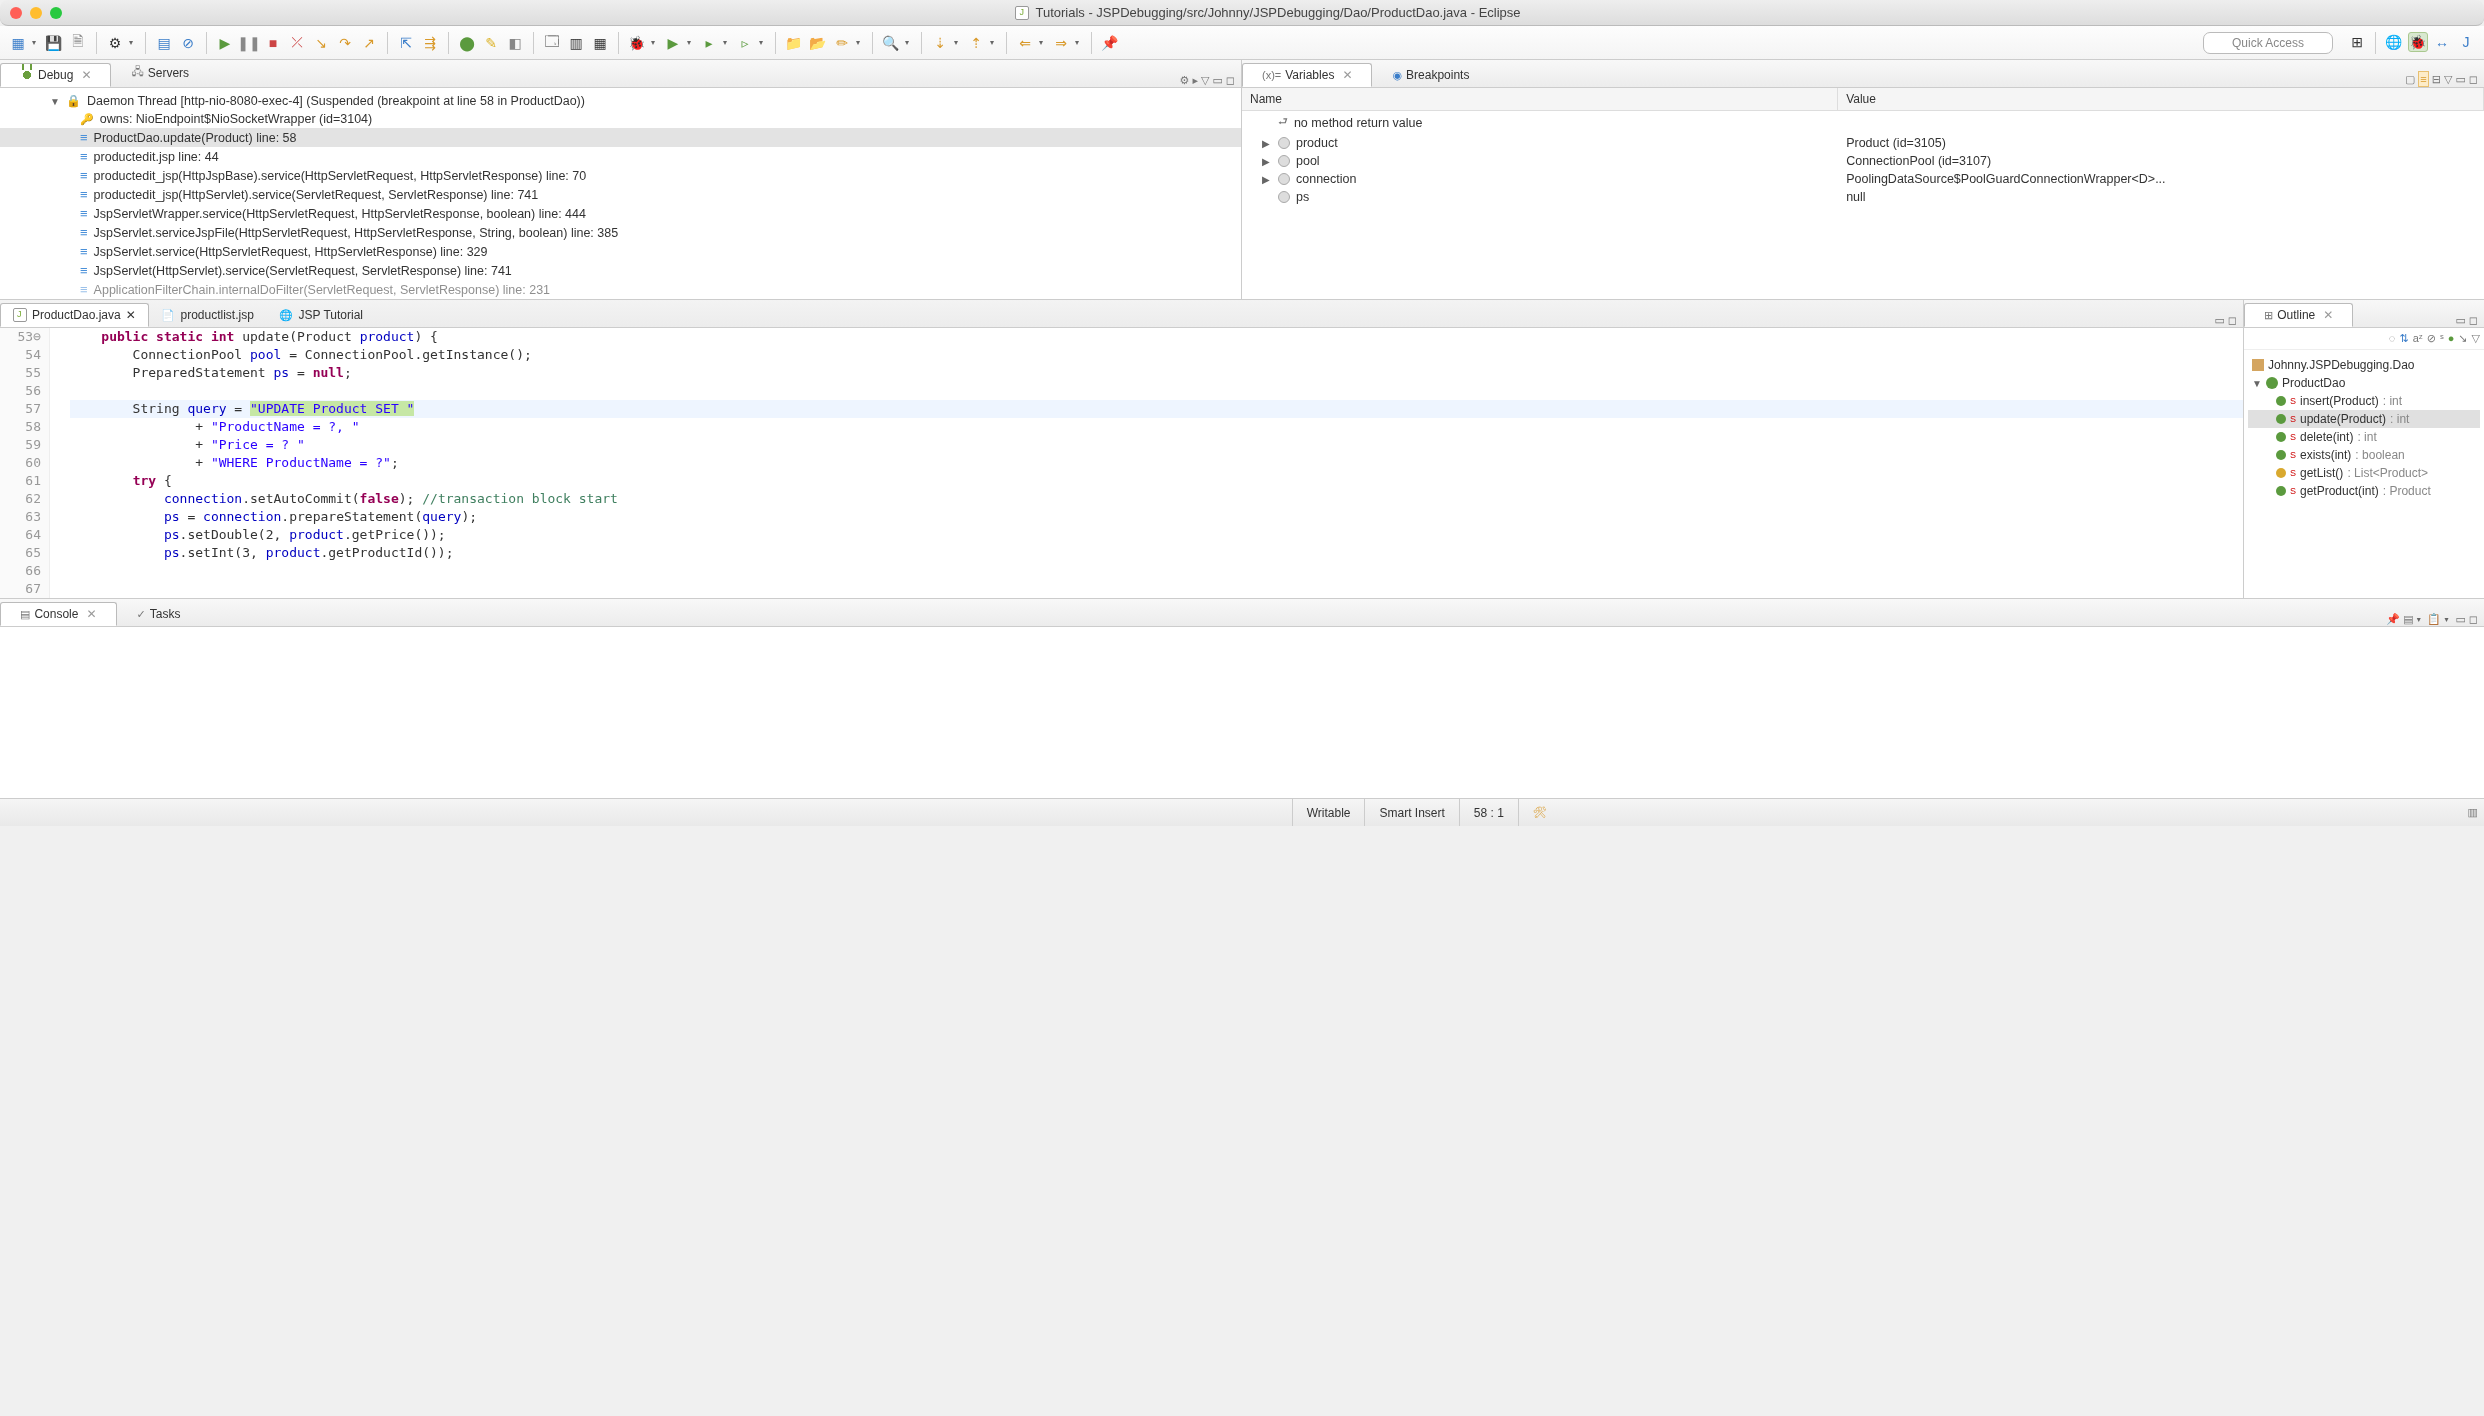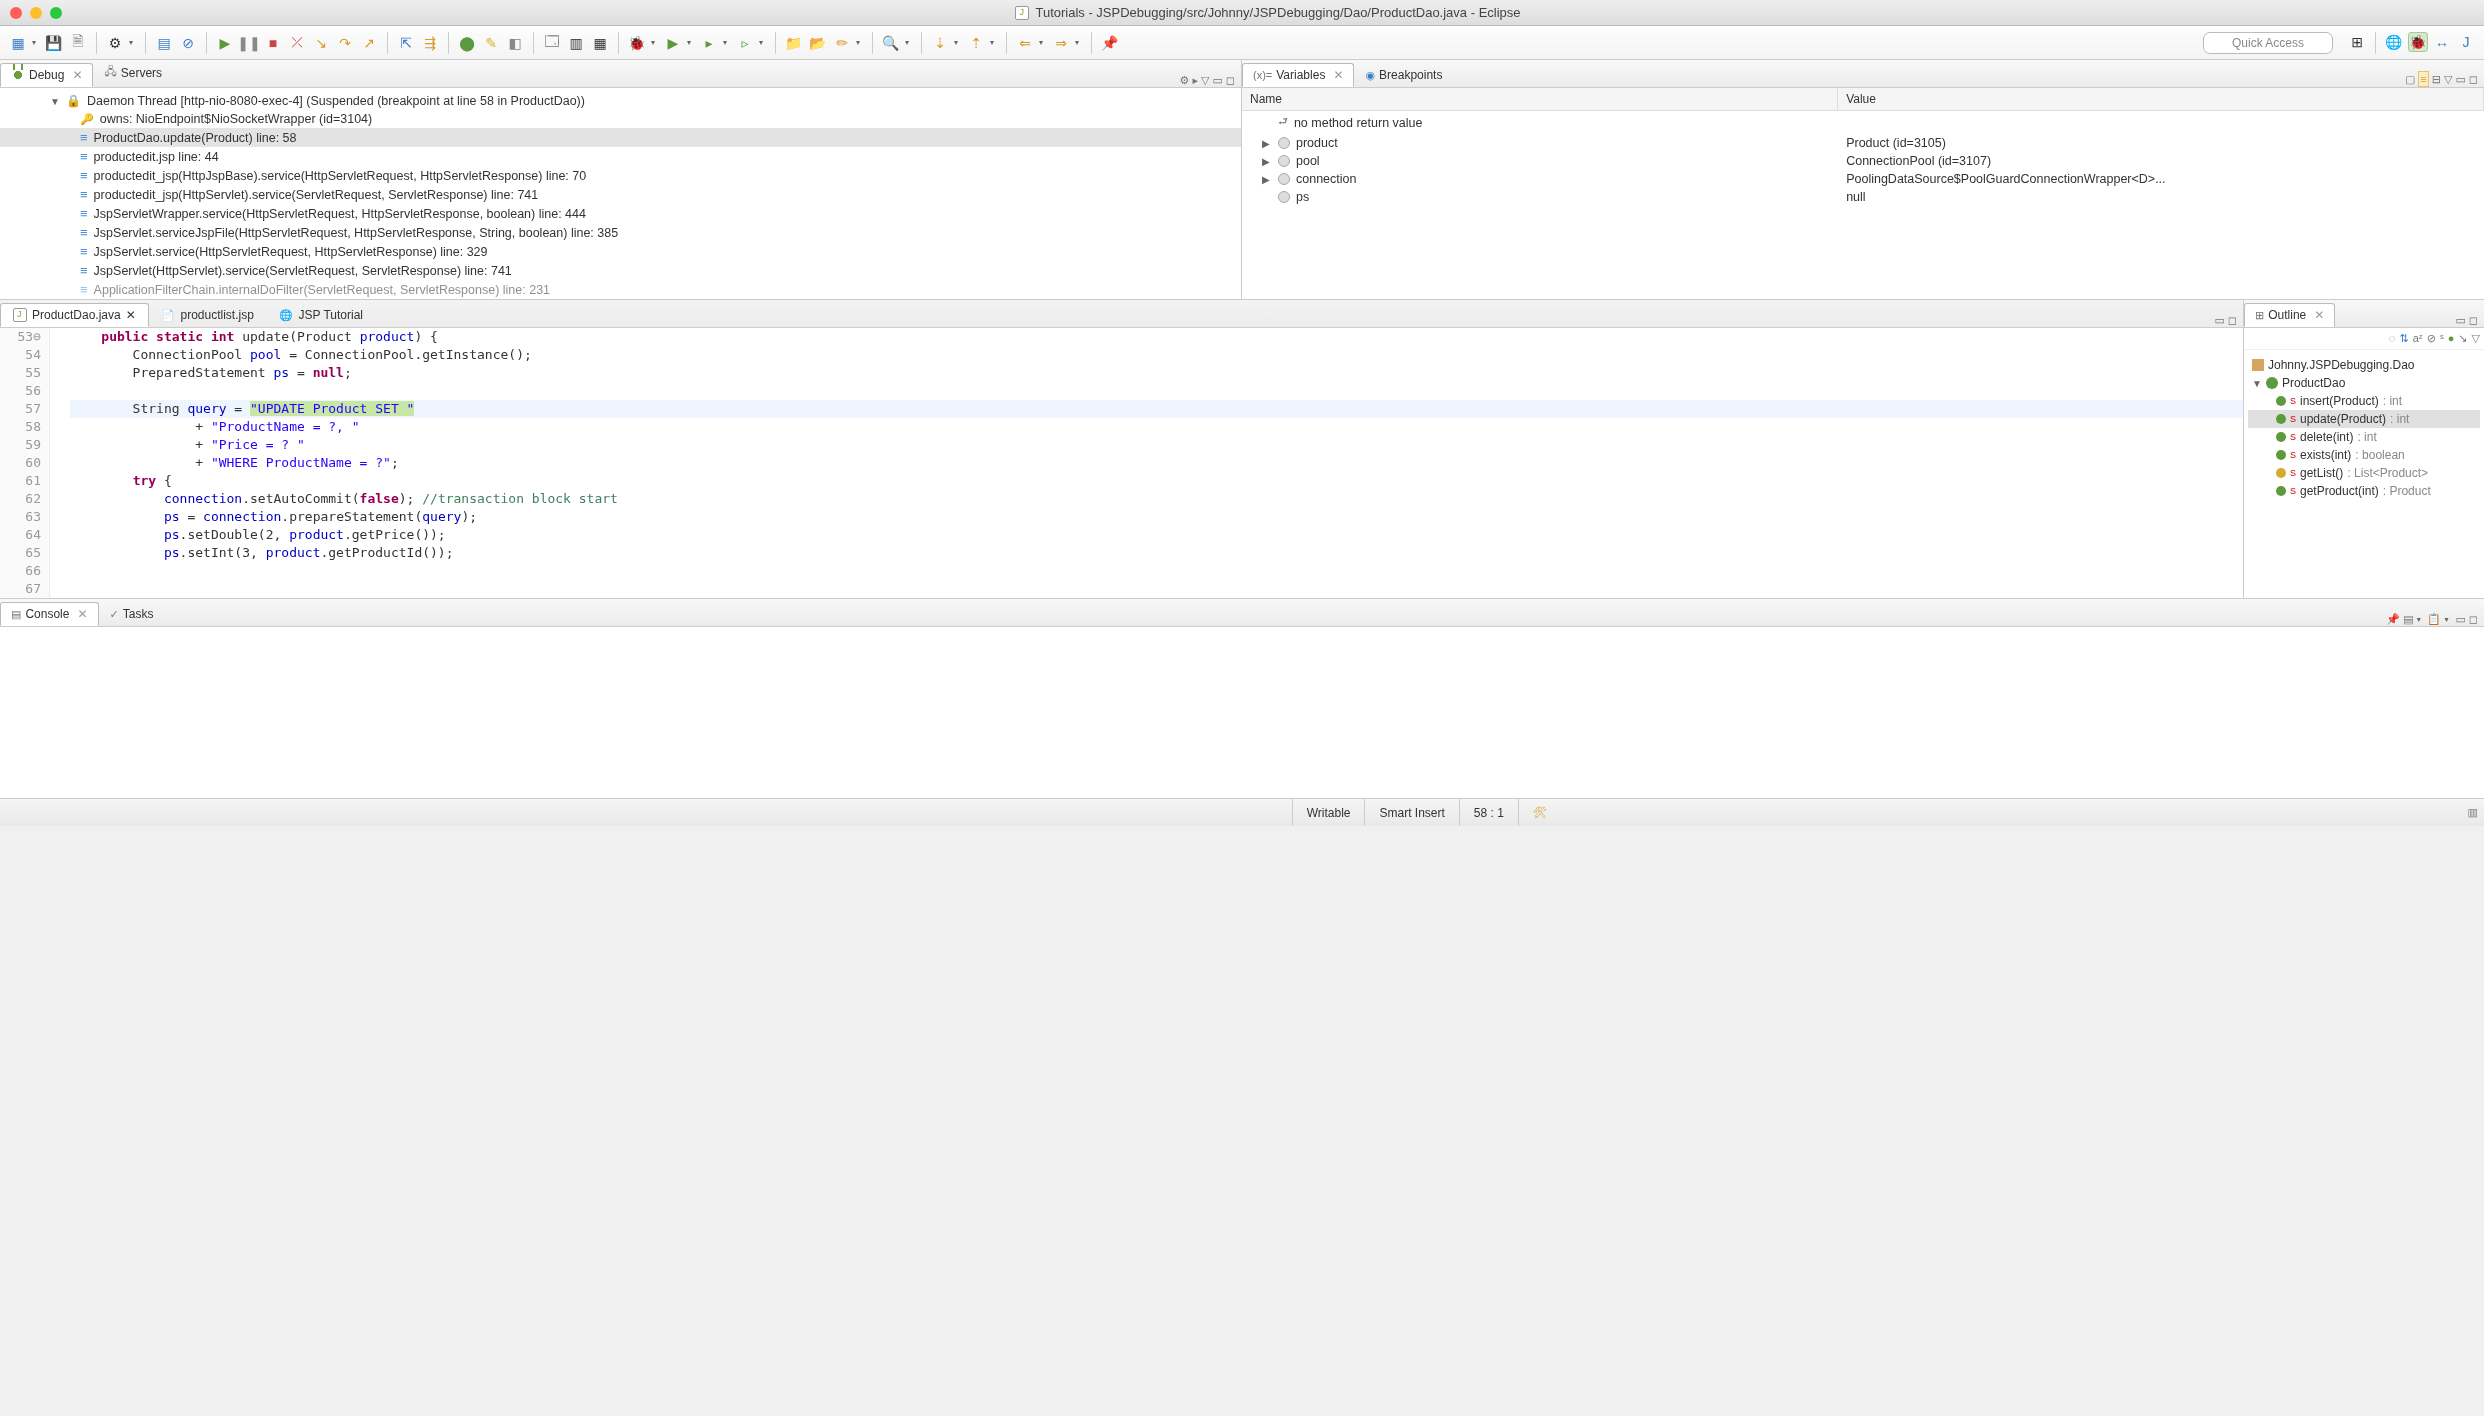--- a/index.html
+++ b/index.html
@@ -1,34 +1,34 @@
 <!DOCTYPE html>
 <html><head>
 <meta charset="utf-8">
 <style>
 * { box-sizing: border-box; margin: 0; padding: 0; }
 body { font-family: -apple-system, "Helvetica Neue", Arial, sans-serif; font-size: 13px; background: #f0f0f0; color: #333; }
-.titlebar { height: 26px; background: linear-gradient(#eee,#ddd); display:flex; align-items:center; padding:0 10px; border-bottom:1px solid #bbb; }
+.titlebar { height: 26px; background: linear-gradient(#eee,#ddd); display:flex; align-items:center; padding:0 10px; border-bottom:1px solid #bbb;border-radius:8px; }
 .traffic { display:flex; gap:8px;}
 .traffic span { width:12px; height:12px; border-radius:50%; display:inline-block;}
 .tc-r{background:#ff5f57;} .tc-y{background:#ffbd2e;} .tc-g{background:#28c940;}
 .titlebar .title { flex:1; text-align:center; font-size:13px; color:#444; display:flex; align-items:center; justify-content:center; gap:6px;}
 .file-icon { width:14px; height:14px; background:#fff; border:1px solid #999; border-radius:2px; position:relative;}
 .file-icon::before{content:"J"; font-size:9px; color:#7a3; position:absolute; left:3px; top:0;}
 
 .toolbar { height:34px; background:linear-gradient(#fdfdfd,#f4f4f4); border-bottom:1px solid #ccc; display:flex; align-items:center; padding:0 8px; gap:4px; overflow:hidden;}
 .tb-btn { width:20px; height:20px; display:flex; align-items:center; justify-content:center; border-radius:3px; }
 .tb-sep { width:1px; height:22px; background:#ccc; margin:0 4px;}
 .tb-drop { width:8px; font-size:8px; color:#666; }
 .quick-access { margin-left:auto; width:130px; height:22px; border:1px solid #bbb; background:#fff; border-radius:7px; font-size:12px; text-align:center; line-height:20px; color:#888; margin-right:10px;}
 .persp { display:flex; gap:4px; }
 .top-row { display:flex; height:240px; border-bottom:1px solid #ccc;}
 .debug-panel { width:50%; display:flex; flex-direction:column; border-right:1px solid #ccc;}
 .panel-tabs { height:28px; background:linear-gradient(#f8f8f8,#ececec); border-bottom:1px solid #ccc; display:flex; align-items:flex-end;}
-.tab { padding:4px 10px; font-size:12px; display:flex; align-items:center; gap:4px; border:1px solid transparent; position:relative;}
+.tab { padding:4px 19px; font-size:12px; display:flex; align-items:center; gap:4px; border:1px solid transparent; position:relative;}
 .tab.active { background:#fff; border:1px solid #bbb; border-bottom:1px solid #fff; border-radius:3px 3px 0 0;}
 .tab .close-x { font-size:12px; color:#999; margin-left:4px;}
 .panel-toolbar { margin-left:auto; display:flex; gap:3px; padding-right:6px; align-items:center;}
 .bug-icon { width:14px; height:14px; display:inline-block; background:radial-gradient(circle,#6a9e3e 40%, transparent 41%); border-radius:50%; position:relative;}
 .bug-icon::before,.bug-icon::after{content:""; position:absolute; width:2px; height:6px; background:#6a9e3e; top:-4px;}
 .bug-icon::before{left:2px;} .bug-icon::after{right:2px;}
 
 .panel-body { flex:1; overflow:auto; background:#fff; padding:4px 0;}
 .tree-row { padding:2px 10px; display:flex; align-items:center; gap:6px; font-size:12.5px; white-space:nowrap;}
 .tree-row.selected { background:#e3e3e3;}

